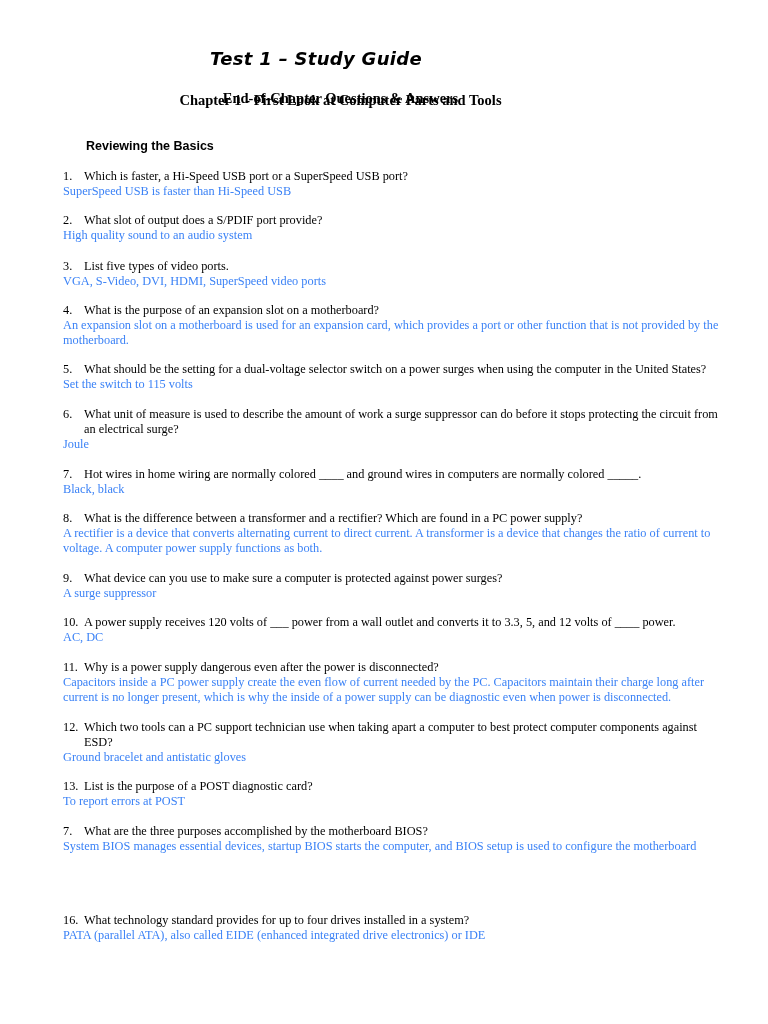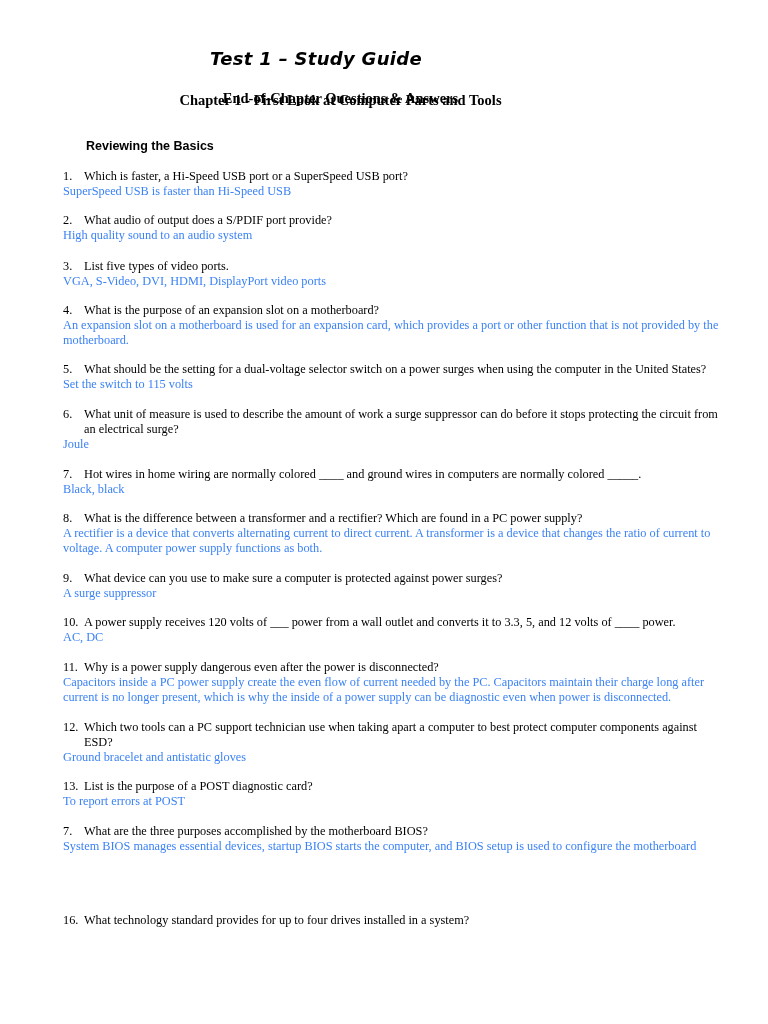--- a/index.html
+++ b/index.html
@@ -83,31 +83,31 @@
     <div class="question">
         <span class="qnum">1.</span>
         <span class="qtext">Which is faster, a Hi-Speed USB port or a SuperSpeed USB port?</span>
       </div>
     <div class="answer">SuperSpeed USB is faster than Hi-Speed USB</div>
   </div>
 
   <div class="qa" style="top:213px">
     <div class="question">
         <span class="qnum">2.</span>
-        <span class="qtext">What audio of output does a S/PDIF port provide?</span>
+        <span class="qtext">What slot of output does a S/PDIF port provide?</span>
       </div>
     <div class="answer">High quality sound to an audio system</div>
   </div>
 
   <div class="qa" style="top:259px">
     <div class="question">
         <span class="qnum">3.</span>
         <span class="qtext">List five types of video ports.</span>
       </div>
-    <div class="answer">VGA, S-Video, DVI, HDMI, DisplayPort video ports</div>
+    <div class="answer">VGA, S-Video, DVI, HDMI, SuperSpeed video ports</div>
   </div>
 
   <div class="qa" style="top:303px">
     <div class="question">
         <span class="qnum">4.</span>
         <span class="qtext">What is the purpose of an expansion slot on a motherboard?</span>
       </div>
     <div class="answer">An expansion slot on a motherboard is used for an expansion card, which provides a port or other function that is not provided by the motherboard.</div>
   </div>
 
@@ -190,14 +190,15 @@
       </div>
     <div class="answer">System BIOS manages essential devices, startup BIOS starts the computer, and BIOS setup is used to configure the motherboard</div>
   </div>
 
 
   <div class="qa" style="top:913px">
     <div class="question">
         <span class="qnum">16.</span>
         <span class="qtext">What technology standard provides for up to four drives installed in a system?</span>
       </div>
+    <div class="answer">PATA (parallel ATA), also called EIDE (enhanced integrated drive electronics) or IDE</div>
   </div>
 </div>
 
 </body></html>

